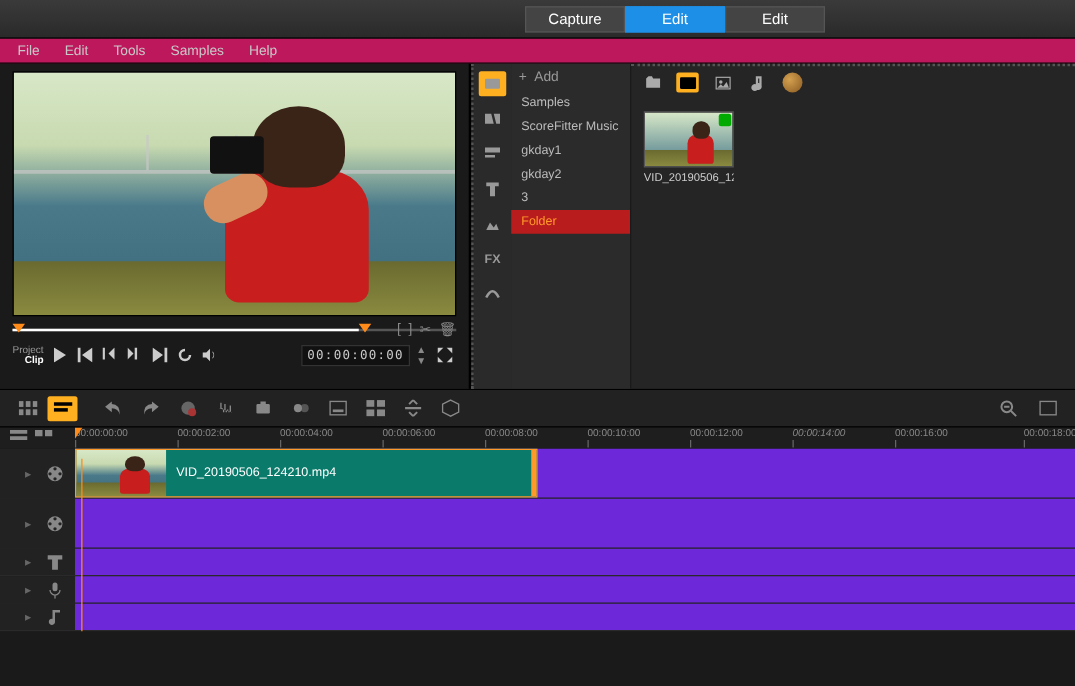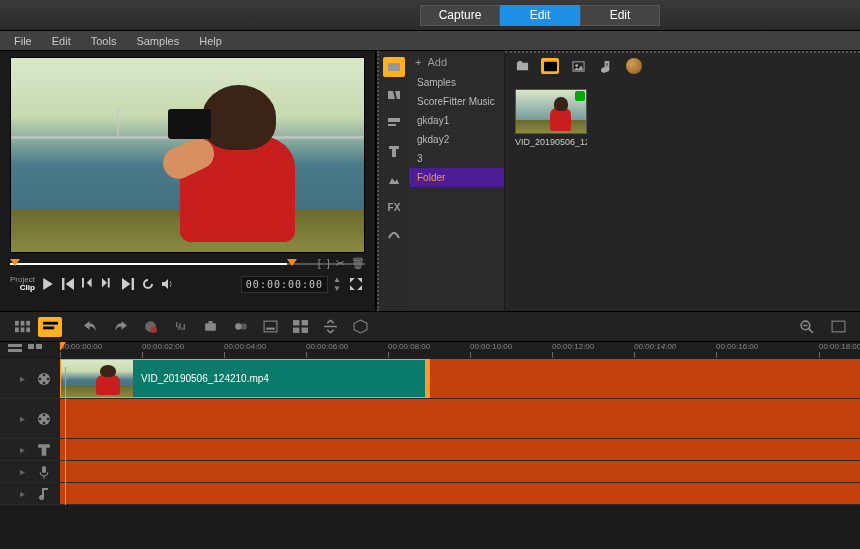--- a/index.html
+++ b/index.html
@@ -5,21 +5,21 @@
 *{box-sizing:border-box;margin:0;padding:0;font-family:"Segoe UI",Arial,sans-serif;user-select:none}
 body{background:#1a1a1a;width:860px;height:549px;overflow:hidden;font-size:11px;color:#c8c8c8}
 .titlebar{height:31px;background:linear-gradient(#3a3a3a,#2a2a2a);display:flex;align-items:center;border-bottom:1px solid #000}
 .logo{display:flex;align-items:baseline;padding:0 10px;color:#fff}
 .logo-corel{font-size:13px}
 .logo-vs{font-size:14px;font-weight:600}
 .logo-x10{font-size:13px;font-weight:300;margin-left:1px}
 .tabs{display:flex;margin-left:auto;margin-right:200px}
 .tab{width:80px;height:21px;display:flex;align-items:center;justify-content:center;font-size:12px;color:#fff;background:#444;border:1px solid #555;cursor:pointer}
 .tab.active{background:#1e8fe6;border-color:#1e8fe6}
-.menubar{height:20px;background:#404040;display:flex;align-items:center;padding:0 6px;gap:4px;border-bottom:1px solid #000}
+.menubar{height:20px;background:#be185d;display:flex;align-items:center;padding:0 6px;gap:4px;border-bottom:1px solid #000}
 .menu{padding:2px 8px;cursor:pointer}
 .workspace{display:flex;height:260px}
 .preview-pane{width:375px;background:#1a1a1a;padding:2px;display:flex;flex-direction:column}
 .preview-img{width:355px;height:196px;margin:4px auto 0;position:relative;overflow:hidden;border:1px solid #000}
 .sky{position:absolute;inset:0;background:linear-gradient(#d8e8c8 0%,#c8dab0 30%,#4a7a8a 55%,#3a6a7a 100%)}
 .bridge{position:absolute;left:0;right:0;top:40%;height:3px;background:rgba(200,200,200,0.7)}
 .bridge::before,.bridge::after{content:"";position:absolute;width:2px;height:28px;background:rgba(200,200,200,0.7);top:-28px}
 .bridge::before{left:30%}
 .bridge::after{left:50%}
 .ground{position:absolute;left:0;right:0;bottom:0;height:22%;background:linear-gradient(#6a6a30,#8a8a40)}
@@ -42,21 +42,21 @@
 .timecode{margin-left:auto;font-family:monospace;font-size:10px;background:#111;padding:2px 4px;border:1px solid #333;letter-spacing:1px}
 .tc-up{margin-left:3px;font-size:8px;color:#888;cursor:pointer}
 .lib-pane{flex:1;background:#252525;display:flex;border-left:2px dotted #555}
 .lib-cats{width:30px;background:#2a2a2a;display:flex;flex-direction:column;padding-top:6px;gap:8px;align-items:center}
 .cat-btn{width:22px;height:20px;display:flex;align-items:center;justify-content:center;cursor:pointer;color:#999;border-radius:2px}
 .cat-btn.active{background:#ffb020}
 .cat-btn svg{width:14px;height:14px;fill:currentColor}
 .lib-list{width:96px;background:#2b2b2b;border-right:1px solid #1a1a1a}
 .list-hdr{display:flex;align-items:center;padding:5px 6px;color:#999;cursor:pointer;gap:6px}
 .list-item{padding:4px 8px;font-size:10px;color:#bbb;cursor:pointer}
-.list-item.sel{background:#4c1d95;color:#ff9a2a}
+.list-item.sel{background:#b91c1c;color:#ff9a2a}
 .lib-content{flex:1;display:flex;flex-direction:column}
 .lib-tools{height:28px;display:flex;align-items:center;padding:0 8px;gap:10px;border-top:2px dotted #555}
 .tool-btn{width:18px;height:16px;cursor:pointer;display:flex;align-items:center;justify-content:center;color:#aaa}
 .tool-btn.ylw{background:#ffb020;border-radius:2px;color:#000}
 .tool-btn svg{width:13px;height:13px;fill:currentColor}
 .globe{width:16px;height:16px;border-radius:50%;background:radial-gradient(circle at 35% 35%,#d4a050,#8a5a20)}
 .thumbs{flex:1;padding:10px;display:flex;align-items:flex-start}
 .thumb{width:72px;cursor:pointer}
 .thumb-img{width:72px;height:45px;border:1px solid #555;position:relative;overflow:hidden}
 .thumb-img .sky{background:linear-gradient(#d8e8c8,#4a7a8a)}
@@ -78,21 +78,21 @@
 .ruler-mark::before{content:"";position:absolute;left:0;top:10px;width:1px;height:6px;background:#666}
 .playhead{position:absolute;left:60px;top:0;width:0;height:0;border-left:6px solid transparent;border-right:6px solid transparent;border-top:9px solid #ff8c1a;z-index:10}
 .playline{position:absolute;left:65px;top:8px;width:1px;bottom:0;background:#ff8c1a;z-index:9}
 .tracks{background:#1a1a1a;position:relative}
 .track{height:40px;display:flex;border-bottom:1px solid #2a2a2a}
 .track.short{height:22px}
 .track-head{width:60px;background:#222;display:flex;align-items:center;justify-content:flex-end;padding-right:8px;gap:6px}
 .track-head .th-icon{width:16px;height:16px;display:flex;align-items:center;justify-content:center;color:#888}
 .track-head svg{width:14px;height:14px;fill:currentColor}
 .track-head .th-side{width:10px;font-size:10px;color:#666;cursor:pointer}
-.track-body{flex:1;position:relative;background:#c2410c}
+.track-body{flex:1;position:relative;background:#6d28d9}
 .clip{position:absolute;left:0;top:0;bottom:0;width:370px;background:#0a7a6a;border:1px solid #ff9a2a;display:flex;align-items:center;overflow:hidden}
 .clip-thumb{width:72px;height:100%;position:relative;overflow:hidden;flex-shrink:0}
 .clip-label{font-size:10px;color:#fff;margin-left:8px}
 .clip-edge{position:absolute;top:0;bottom:0;width:4px;background:#ff9a2a}
 .clip-edge.r{right:0}
 .sep-v{width:2px;background:#000}
 </style>
 </head>
 <body>
 

